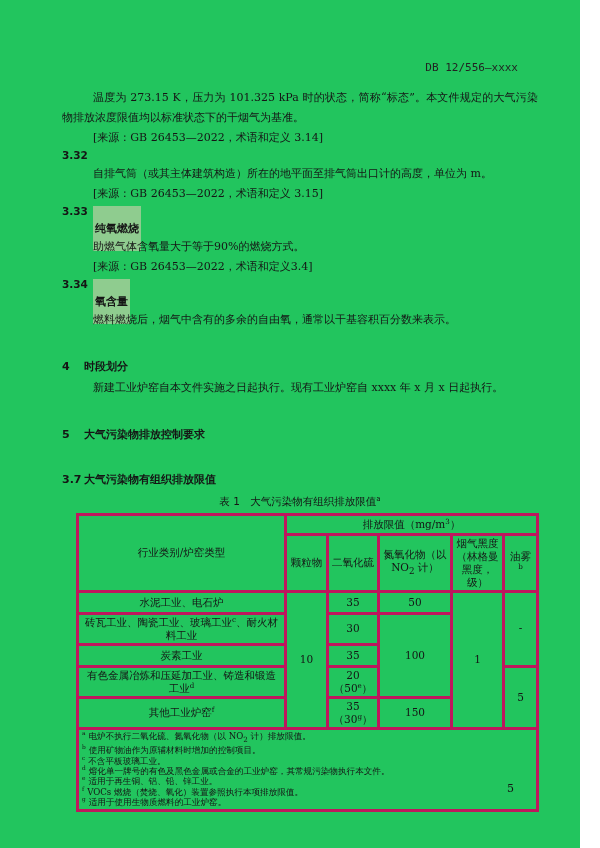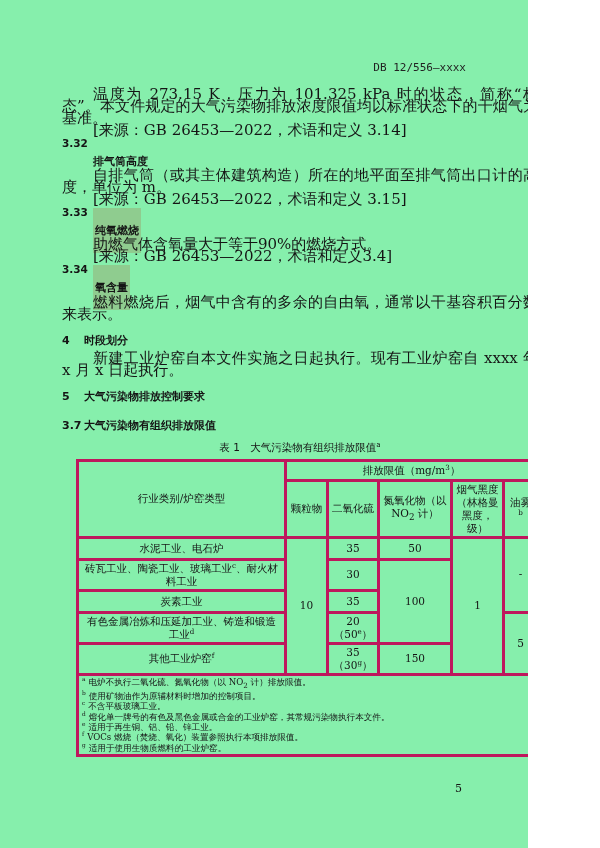--- a/index.html
+++ b/index.html
@@ -1,32 +1,32 @@
 <!DOCTYPE html>
 <html style="--hl-green: #8fcc8f;"><head>
 <meta charset="utf-8">
 <style>
   * { margin:0; padding:0; box-sizing:border-box; }
   html,body { background:#ffffff; }
   body { width:600px; height:848px; font-family:"DejaVu Serif","Liberation Serif",serif; color:#151515; }
-  .page { position:relative; width:528px; height:848px; overflow:hidden; background:#86efac; }
+  .page { position:relative; width:580px; height:848px; overflow:hidden; background:#22c55e; }
 
   .doc-header { position:absolute; top:61px; right:62px; font-family:"DejaVu Sans Mono","Liberation Mono",monospace; font-size:11px; color:#222; }
 
   .content { position:absolute; left:62px; top:88px; width:476px; }
 
-  p.body { font-size:15px; line-height:12px; text-align:justify; }
+  p.body { font-size:11px; line-height:20px; text-align:justify; }
   .indent { text-indent:31px; }
 
   .clause-num { font-family:"DejaVu Sans","Liberation Sans",sans-serif; font-weight:bold; font-size:10.5px; line-height:15.6px; }
   .term-line { padding-left:31px; line-height:15.6px; }
   .term-text { font-family:"DejaVu Sans","Liberation Sans",sans-serif; font-weight:bold; font-size:11px; }
   .hl { background:var(--hl-green,#8fcc8f); padding:16px 2px; }
 
-  .sec-heading { font-family:"DejaVu Sans","Liberation Sans",sans-serif; font-weight:bold; font-size:11px; line-height:16px; margin-top:13px; }
+  .sec-heading { font-family:"DejaVu Sans","Liberation Sans",sans-serif; font-weight:bold; font-size:11px; line-height:16px; margin-top:29px; }
   .sec-num { display:inline-block; min-width:22px; }
   .sec-body { margin-top:3px; }
 
   .table-caption { margin-top:7px; text-align:center; font-family:"DejaVu Sans","Liberation Sans",sans-serif; font-weight:normal; font-size:10.5px; }
 
   table.limits { border-collapse:collapse; table-layout:fixed; width:460px; margin:4px 0 0 14px; }
   table.limits th, table.limits td { border:3px solid #be185d; font-size:10.5px; font-weight:normal; text-align:center; vertical-align:middle; padding:1px 3px; line-height:13px; }
   tr.group-row th { height:20px; }
   tr.cols-row th { height:44px; }
   tbody td { height:22px; }
@@ -46,23 +46,20 @@
 
   <div class="doc-header">DB 12/556—xxxx</div>
 
   <div class="content">
 
     <p class="body indent">温度为 273.15 K，压力为 101.325 kPa 时的状态，简称“标态”。本文件规定的大气污染物排放浓度限值均以标准状态下的干烟气为基准。</p>
     <p class="body indent">[来源：GB 26453—2022，术语和定义 3.14]</p>
 
     <div>
       <div class="clause-num">3.32</div>
-      <div class="term-line">
-        <span class="term-text">排气筒高度</span>
-      </div>
       <p class="body indent">自排气筒（或其主体建筑构造）所在的地平面至排气筒出口计的高度，单位为 m。</p>
       <p class="body indent">[来源：GB 26453—2022，术语和定义 3.15]</p>
     </div>
 
     <div>
       <div class="clause-num">3.33</div>
       <div class="term-line">
         <span class="term-text hl">纯氧燃烧</span>
       </div>
       <p class="body indent">助燃气体含氧量大于等于90%的燃烧方式。</p>

